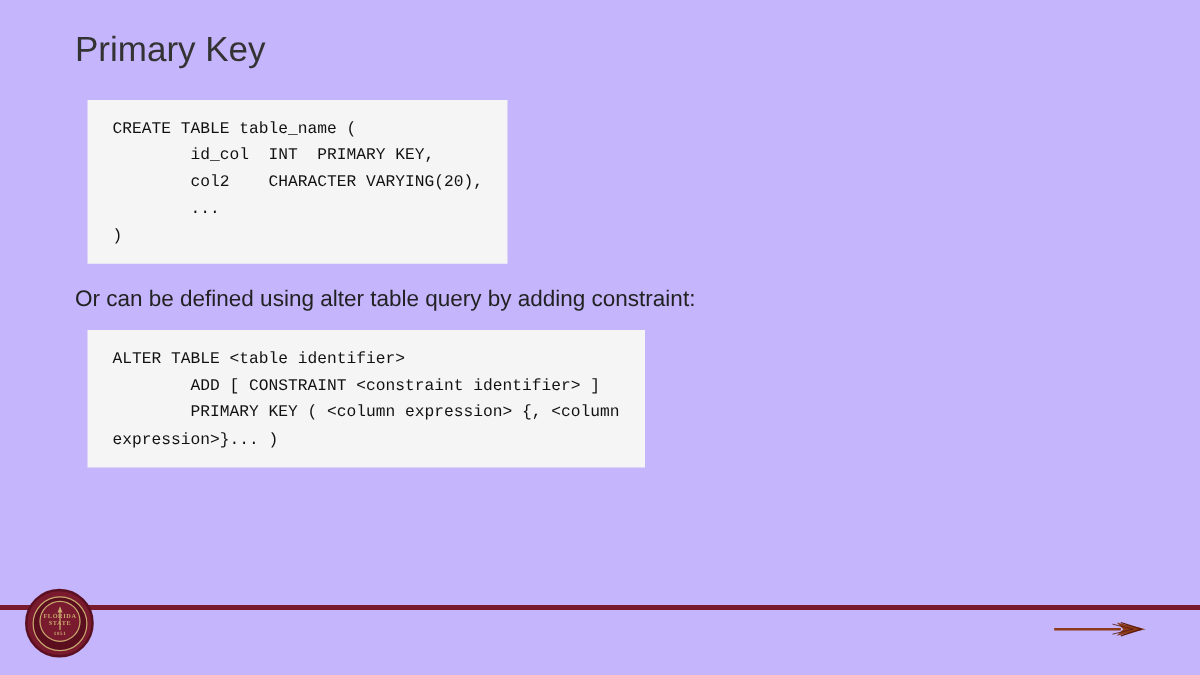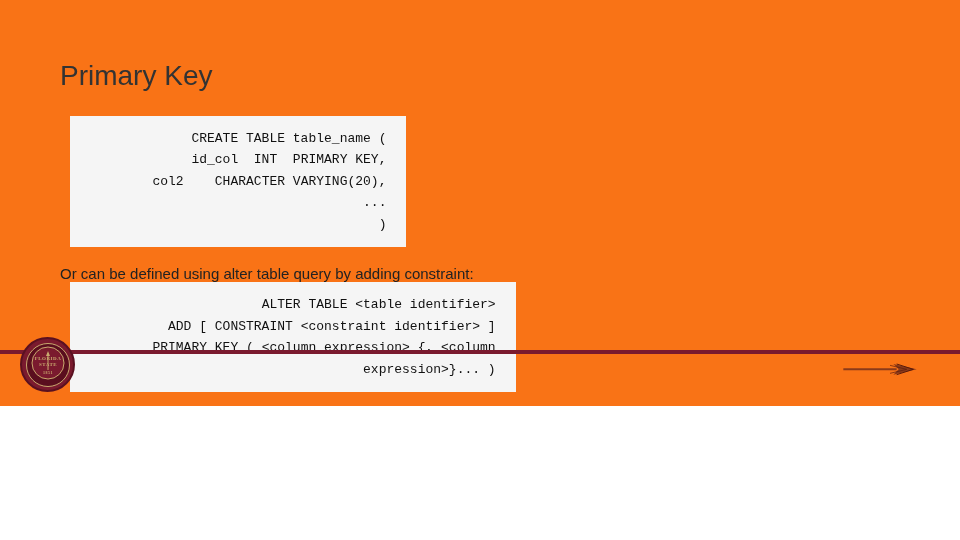--- a/index.html
+++ b/index.html
@@ -8,44 +8,45 @@
       width: 960px;
       height: 540px;
       background: #ffffff;
       font-family: 'Arial', sans-serif;
       overflow: hidden;
       position: relative;
     }
 
     .slide {
       width: 960px;
-      height: 406px;
-      background: #f97316;
+      height: 540px;
+      background: #c4b5fd;
       position: relative;
-      padding: 60px 60px 60px 60px;
+      padding: 24px 60px 60px 60px;
     }
 
     .slide-title {
       font-size: 28px;
       font-weight: normal;
       color: #333333;
       margin-bottom: 24px;
       font-family: 'Arial', sans-serif;
     }
 
     .body-text {
       font-size: 15px;
       color: #222222;
       margin-bottom: 14px;
       font-family: 'Arial', sans-serif;
     }
 
     .section-text {
-      font-size: 15px;
+      font-size: 18px;
       color: #222222;
+      margin-bottom: 14px;
       font-family: 'Arial', sans-serif;
     }
 
     
     .bottom-bar {
       position: absolute;
       bottom: 52px;
       left: 0;
       right: 0;
       height: 4px;
@@ -97,21 +98,20 @@
       line-height: 1.2;
     }
 
     pre {
       font-family: 'Courier New', Courier, monospace;
       font-size: 13px;
       line-height: 1.65;
       color: #111111;
       background: transparent;
       white-space: pre;
-      text-align: right;
     }
 
     .code-wrapper {
       background: #f5f5f5;
       padding: 12px 20px;
       margin-left: 10px;
       margin-bottom: 18px;
       display: inline-block;
     }
   </style>

